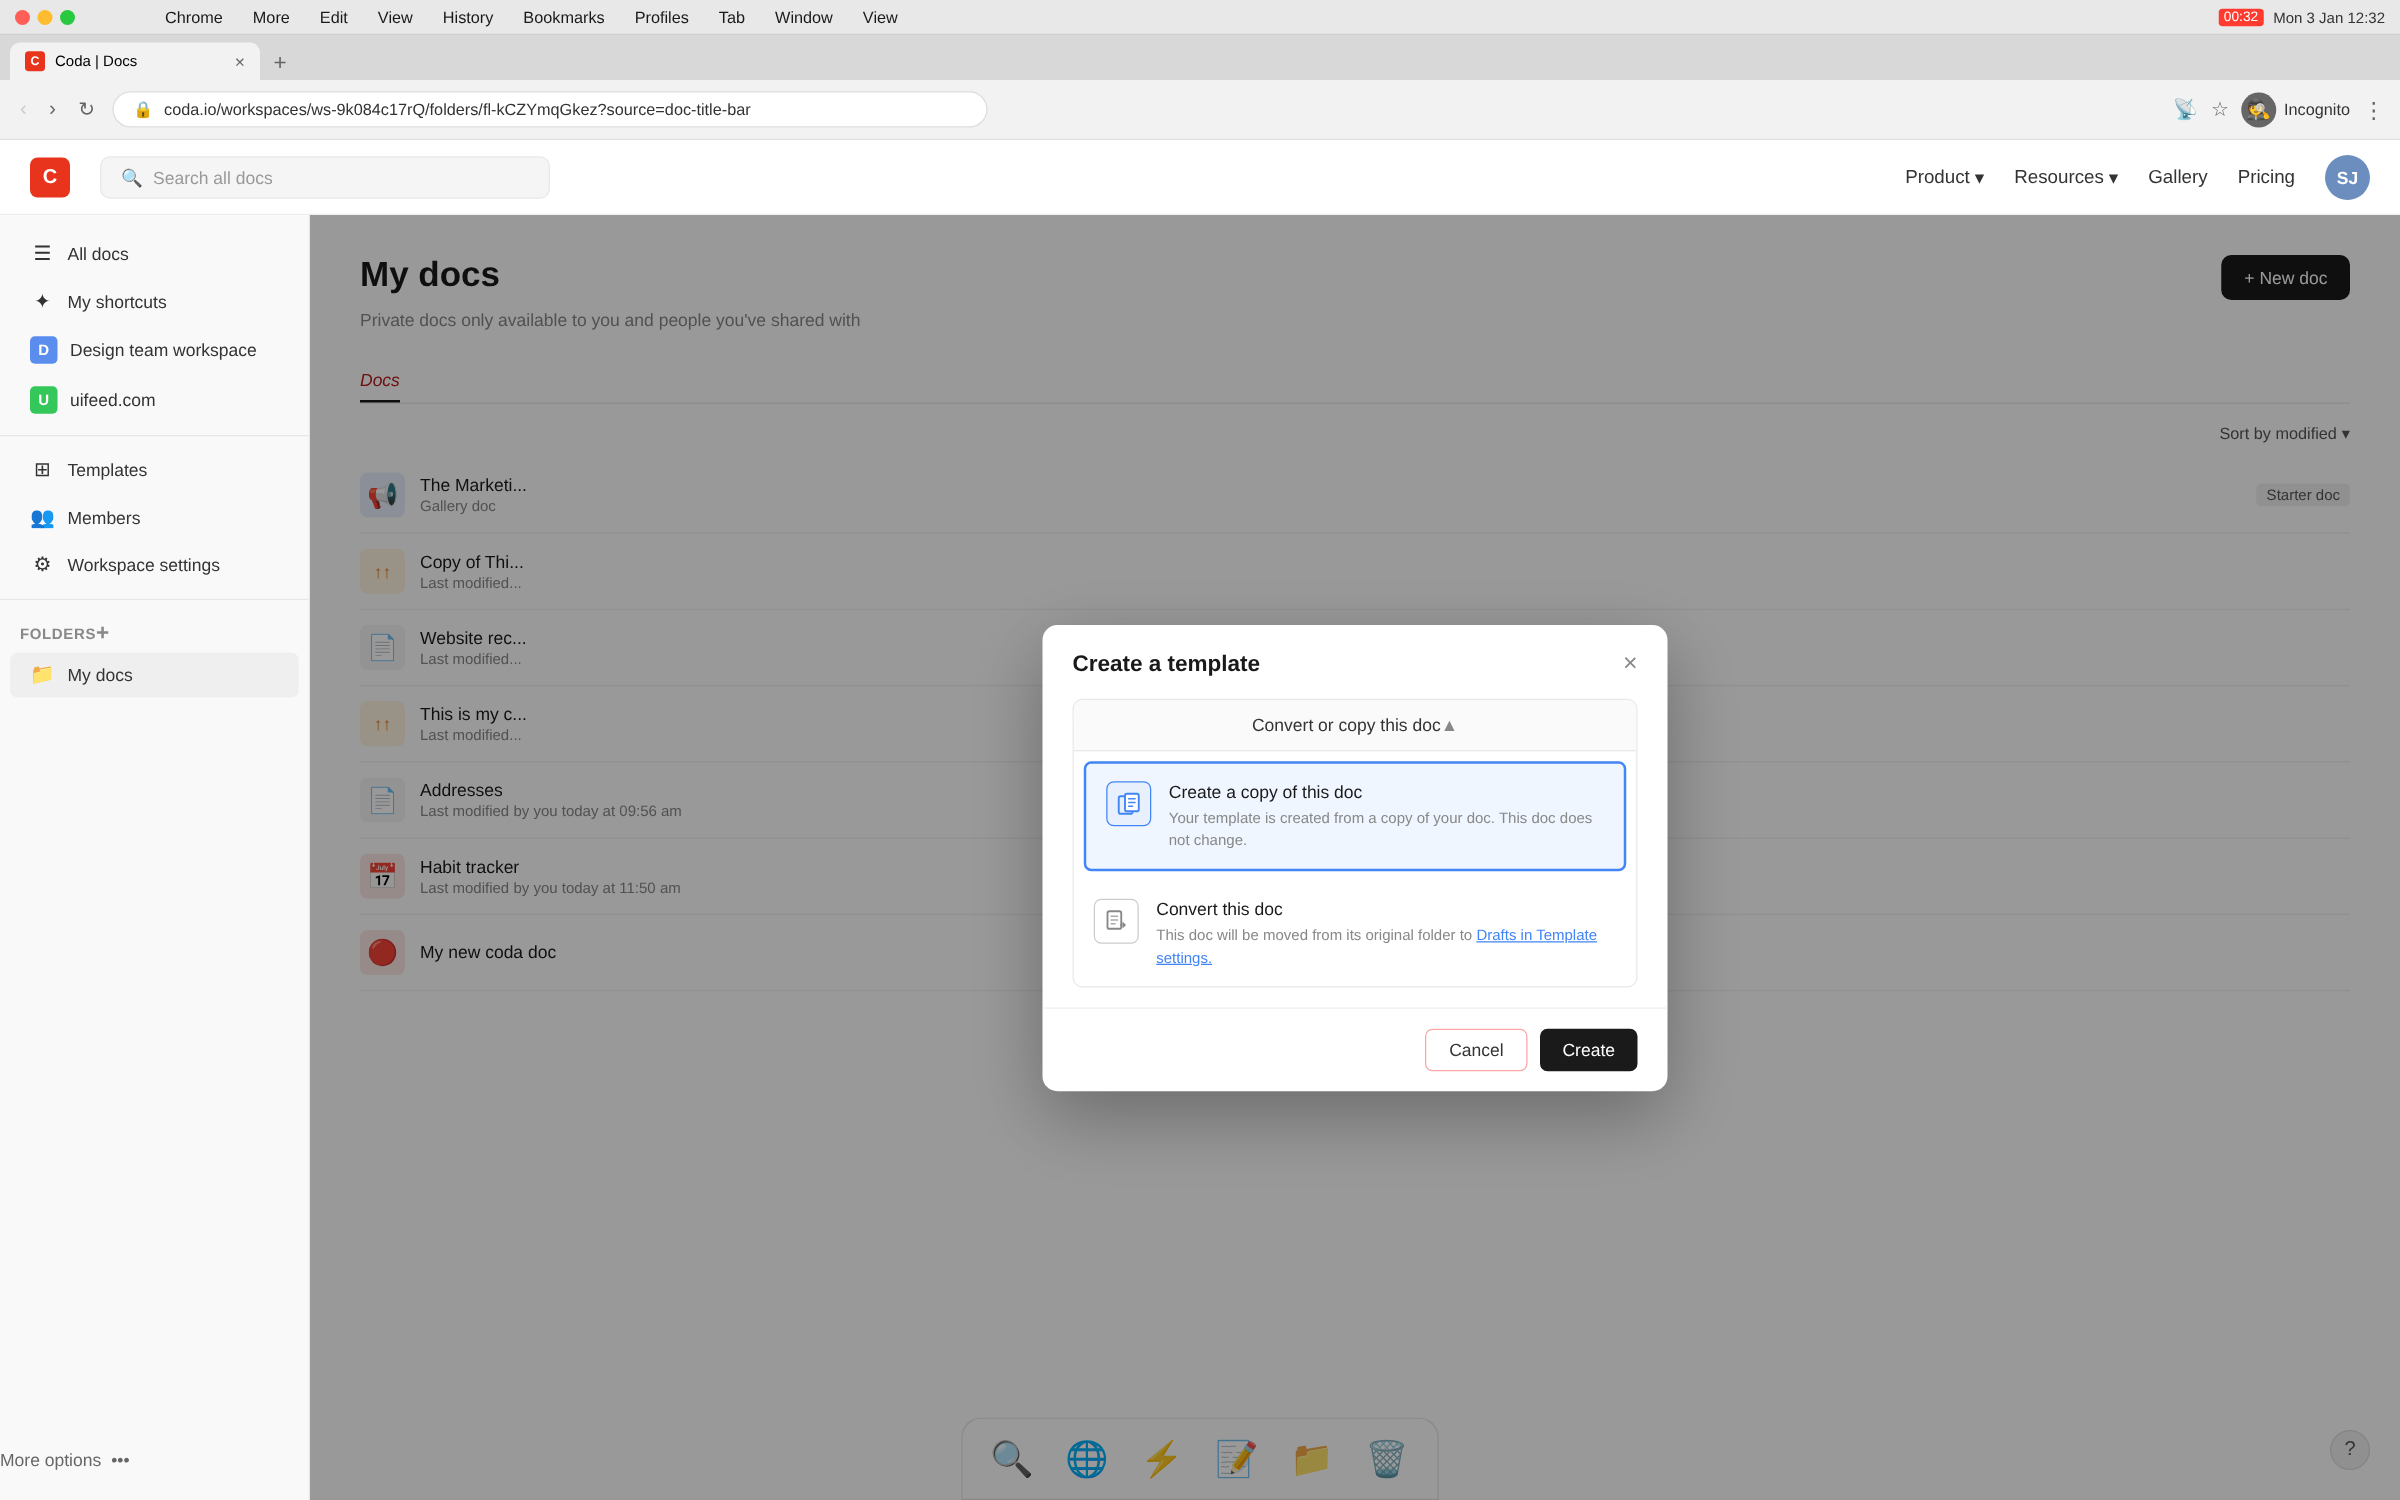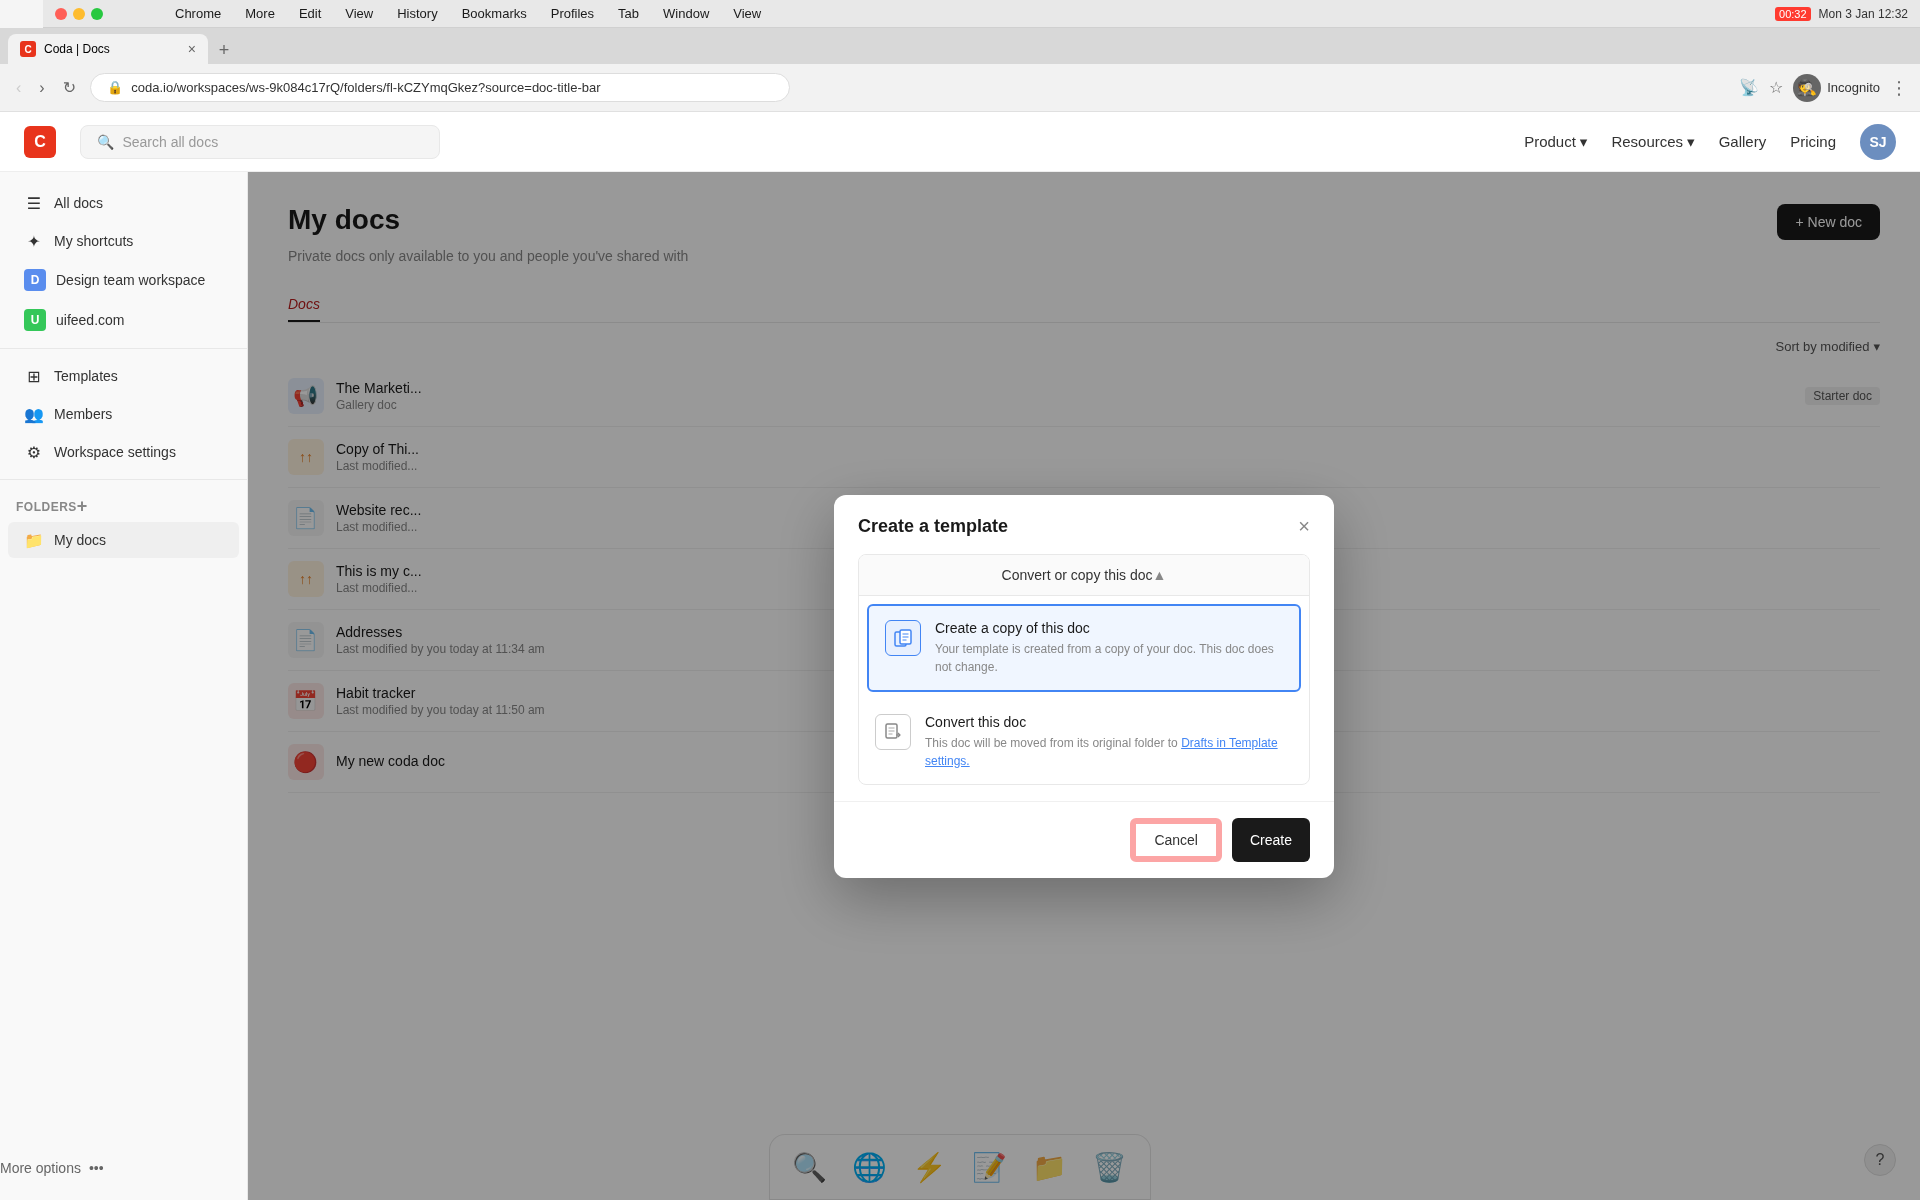--- a/index.html
+++ b/index.html
@@ -8,21 +8,20 @@
     
     .title-bar {
       background: #e8e8e8;
       height: 28px;
       display: flex;
       align-items: center;
       padding: 0 12px;
       gap: 8px;
       border-bottom: 1px solid #d0d0d0;
       position: relative;
-      margin-left: 43px;
     }
     .traffic-lights { display: flex; gap: 6px; align-items: center; }
     .traffic-light { width: 12px; height: 12px; border-radius: 50%; }
     .tl-red { background: #ff5f57; }
     .tl-yellow { background: #febc2e; }
     .tl-green { background: #28c840; }
     .title-bar-menus { display: flex; gap: 16px; margin-left: 60px; }
     .title-bar-menu-item { font-size: 13px; color: #1a1a1a; cursor: pointer; padding: 2px 4px; }
     .title-bar-right { position: absolute; right: 12px; display: flex; align-items: center; gap: 8px; font-size: 12px; color: #333; }
     .battery-indicator { background: #ff3b30; color: white; border-radius: 3px; padding: 1px 4px; font-size: 11px; }
@@ -245,21 +244,21 @@
     .option-link { color: #4285f4; text-decoration: underline; cursor: pointer; }
     .modal-footer {
       display: flex;
       justify-content: flex-end;
       gap: 10px;
       padding: 16px 24px;
       border-top: 1px solid #f0f0f0;
     }
     .btn-cancel {
       background: white;
-      border: 6px solid #fca5a5;
+      border: 1px solid #fca5a5;
       border-radius: 6px;
       padding: 8px 18px;
       font-size: 14px;
       cursor: pointer;
       color: #333;
     }
     .btn-create {
       background: #1a1a1a;
       color: white;
       border: none;
@@ -481,21 +480,21 @@
         <div class="doc-icon orange" style="font-size:14px;font-weight:bold;color:#e67e22;">↑↑</div>
         <div class="doc-info">
           <div class="doc-name">This is my c...</div>
           <div class="doc-meta">Last modified...</div>
         </div>
       </div>
       <div class="doc-item">
         <div class="doc-icon default">📄</div>
         <div class="doc-info">
           <div class="doc-name">Addresses</div>
-          <div class="doc-meta">Last modified by you today at 11:34 am</div>
+          <div class="doc-meta">Last modified by you today at 09:56 am</div>
         </div>
       </div>
       <div class="doc-item">
         <div class="doc-icon red">📅</div>
         <div class="doc-info">
           <div class="doc-name">Habit tracker</div>
           <div class="doc-meta">Last modified by you today at 11:50 am</div>
         </div>
       </div>
       <div class="doc-item">

